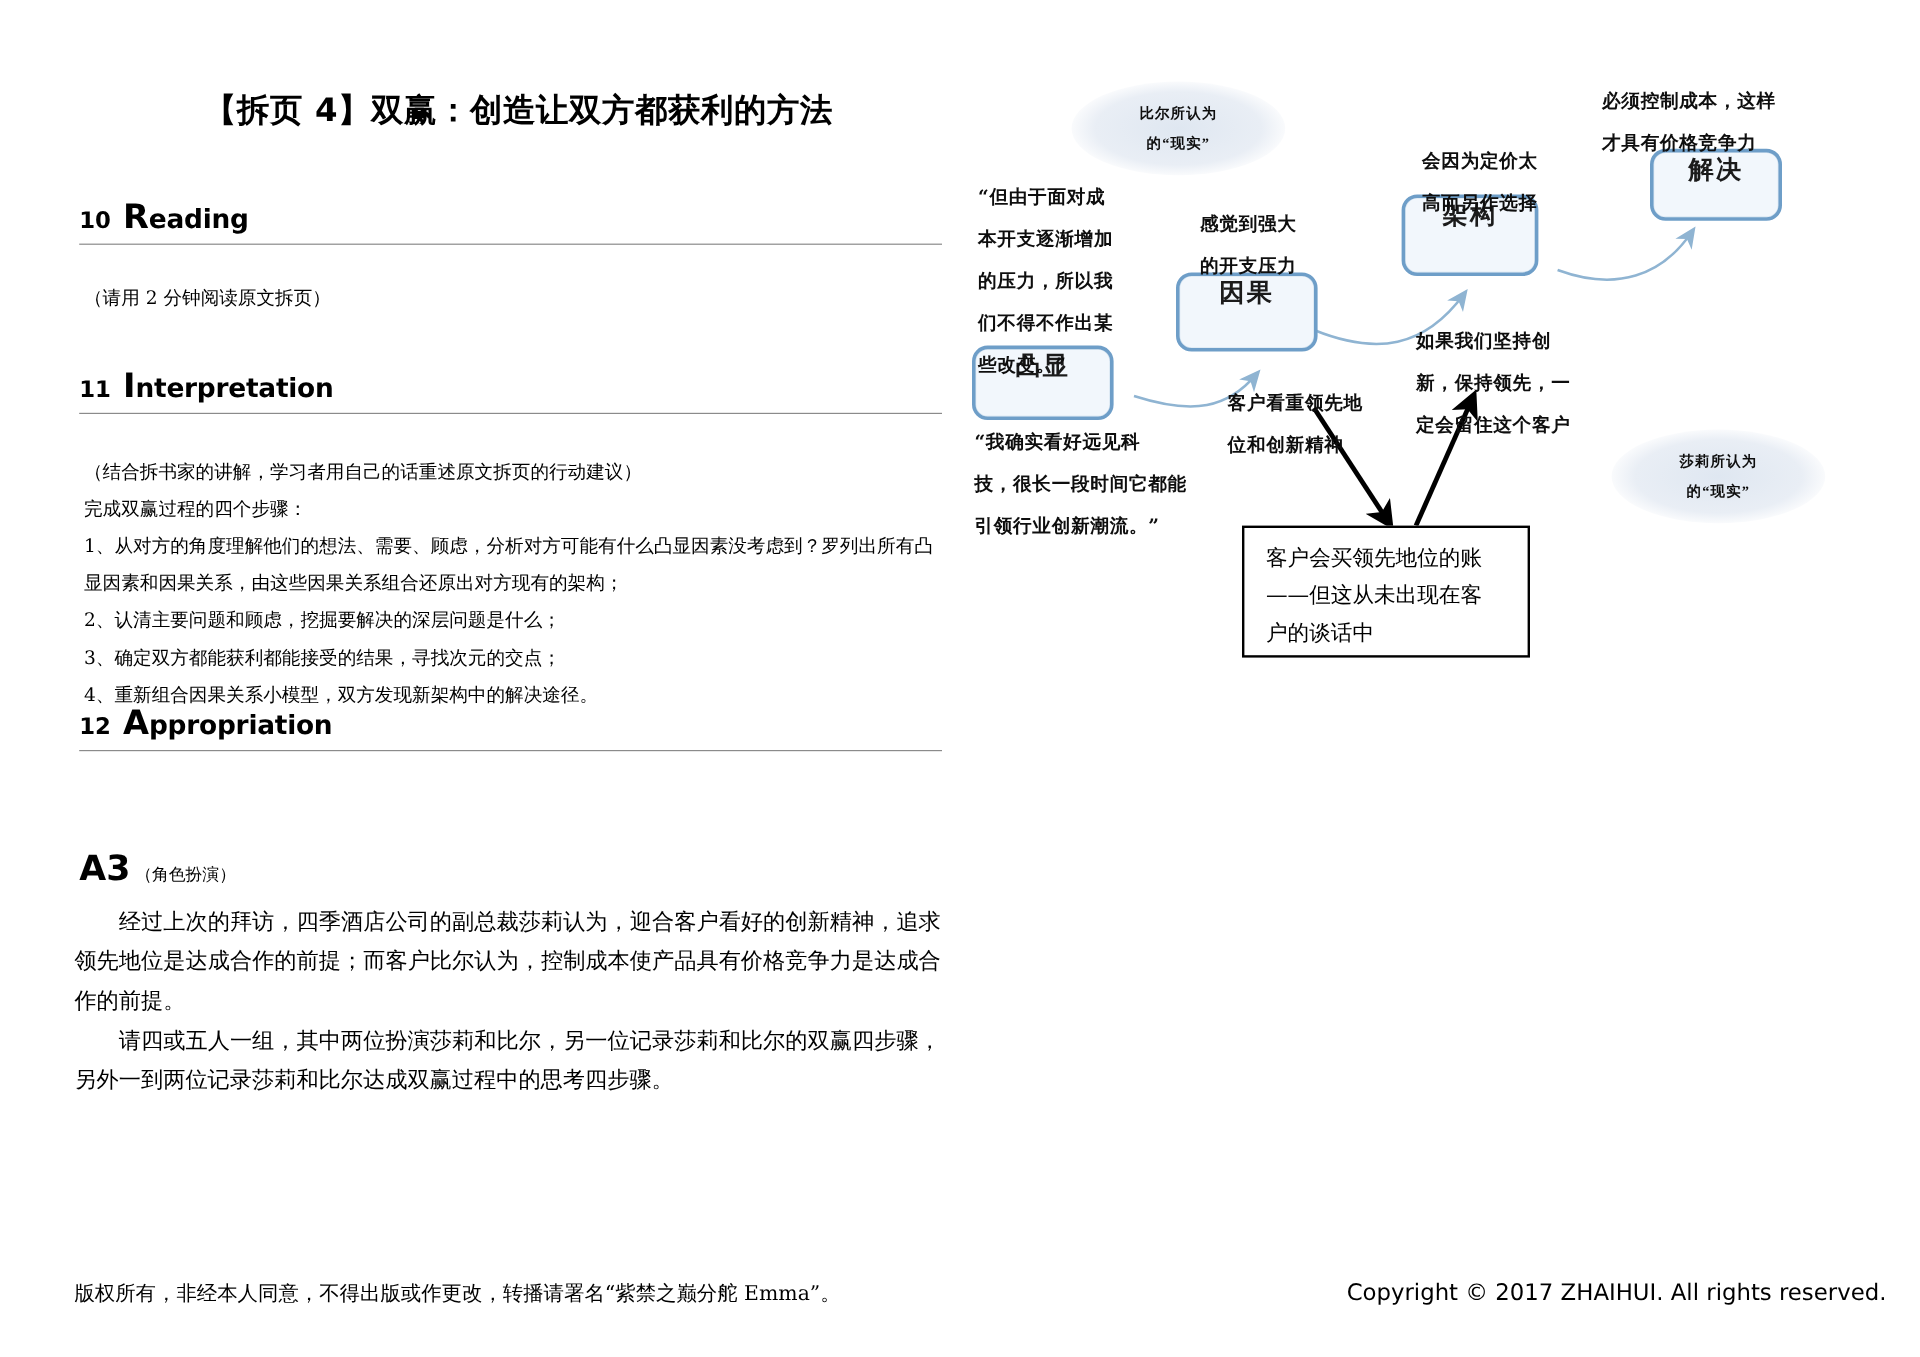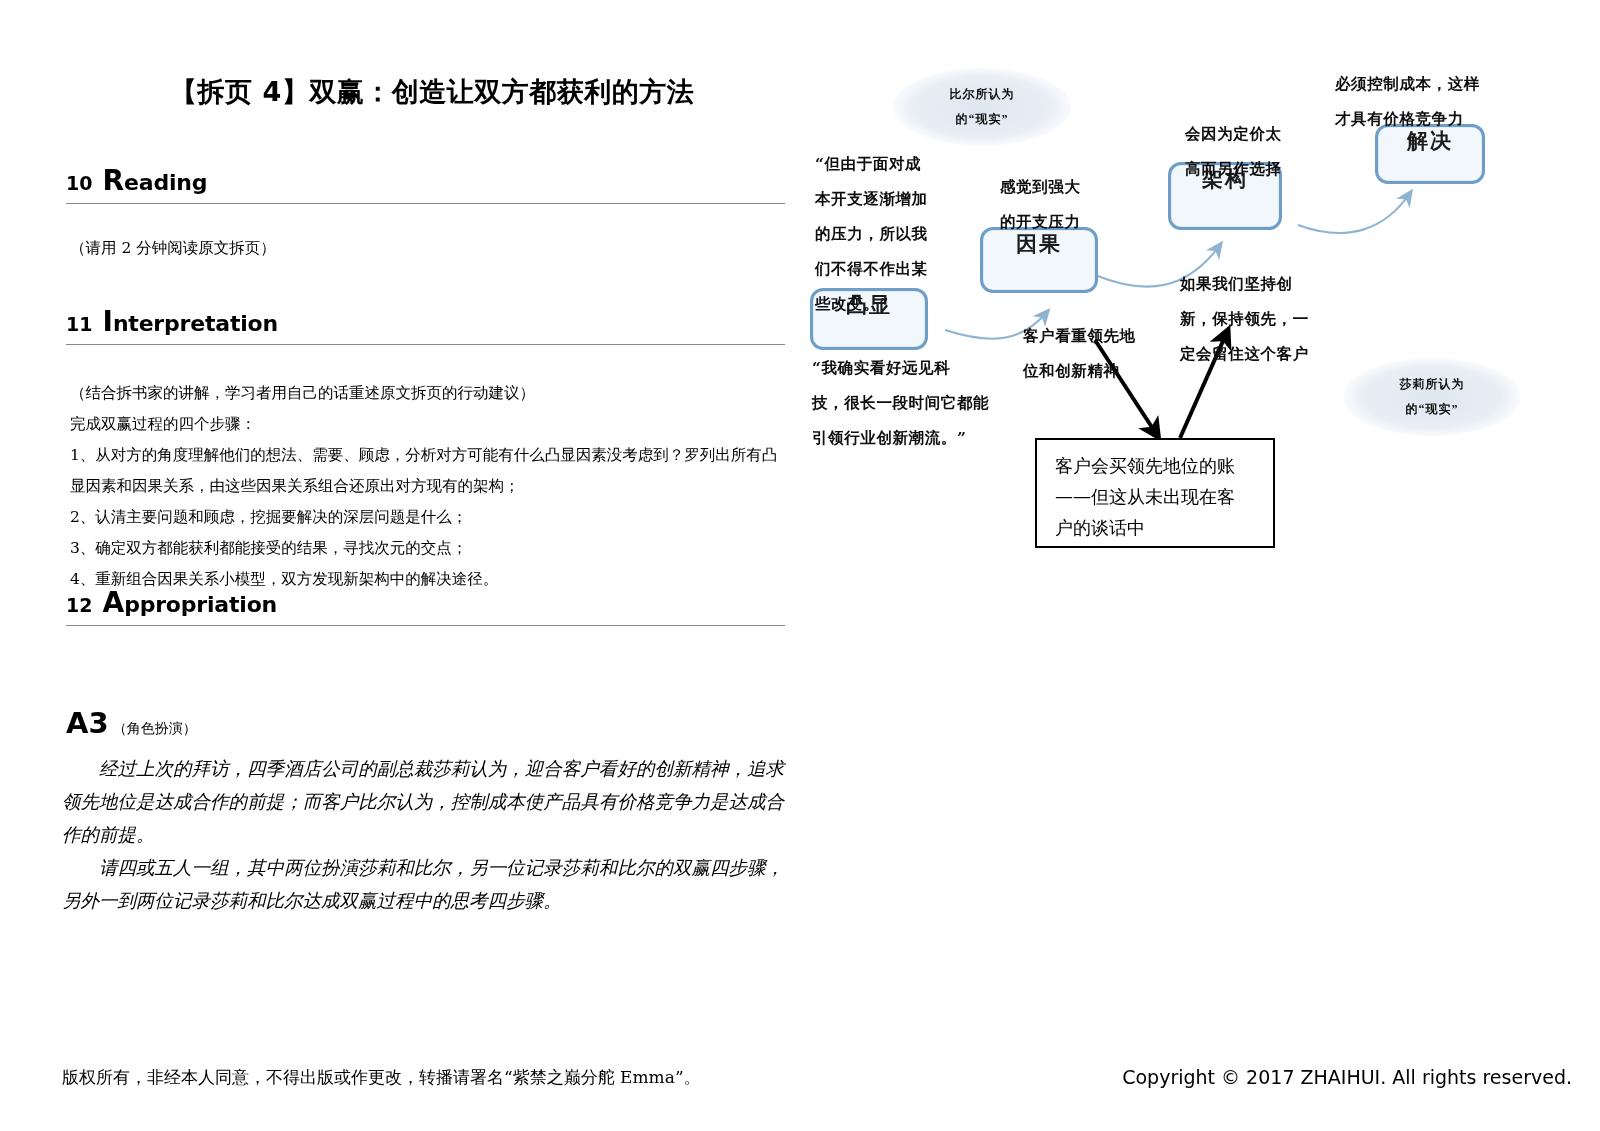--- a/index.html
+++ b/index.html
@@ -121,21 +121,21 @@
     position: absolute;
     left: 62px;
     top: 752px;
     width: 722px;
     font-family: "DejaVu Serif", "Liberation Serif", serif;
     font-size: 18.5px;
     line-height: 33px;
     color: #000;
     text-align: justify;
   }
-  #a3-body p { margin: 0; text-indent: 2em; font-style: italic; }
+  #a3-body p { margin: 0; text-indent: 2em; }
 
   
   #footer-left {
     position: absolute;
     left: 62px;
     top: 1066px;
     font-family: "DejaVu Serif", "Liberation Serif", serif;
     font-size: 17px;
     color: #000;
     white-space: nowrap;

